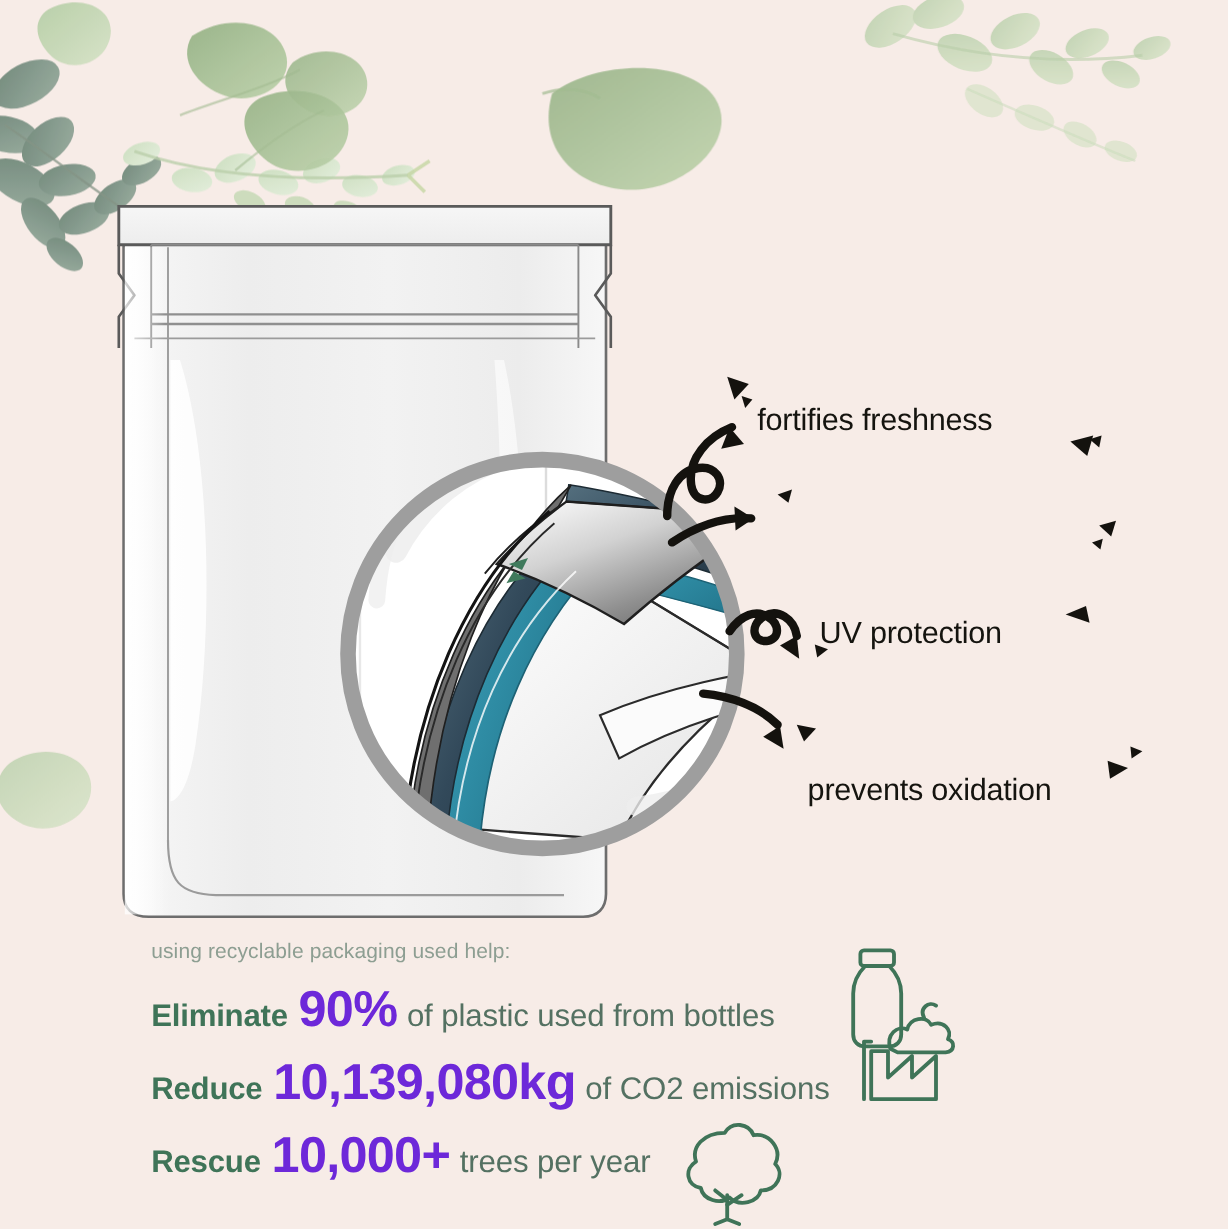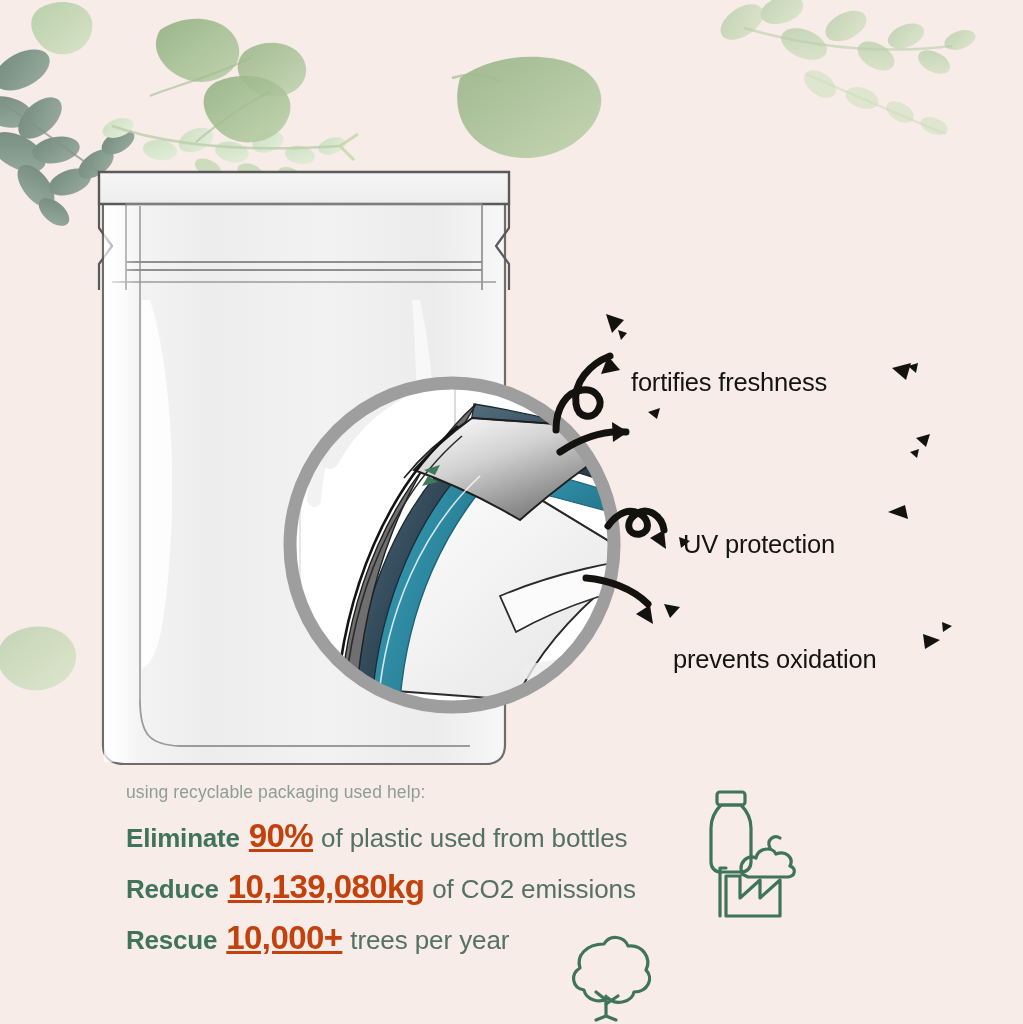--- a/index.html
+++ b/index.html
@@ -25,40 +25,40 @@
   #subtitle{
     font-size:20px;color:#8d9e92;font-weight:400;
     margin-top:6px;letter-spacing:0.2px;
   }
 
   
   .feature-label{
     position:absolute;font-size:25.5px;color:#15140f;
     white-space:nowrap;letter-spacing:-0.2px;
   }
-  #feat0{left:631px;top:336px;margin-top:32px;}
+  #feat0{left:631px;top:336px;}
   #feat1{left:666px;top:424px;}
-  #feat2{left:683px;top:530px;}
+  #feat2{left:683px;top:514px;}
   #feat3{left:673px;top:645px;}
 
   
   #stats{position:absolute;left:126px;top:782px;width:740px;}
   #stats-intro{
     font-size:17.5px;color:#8d9e92;letter-spacing:0.1px;margin-bottom:14px;
   }
   .stat-row{display:flex;align-items:baseline;margin-bottom:13px;white-space:nowrap;}
   .stat-row.indent-1{margin-left:0px;text-align:center;}
   .stat-row.indent-2{margin-left:0px;}
   .stat-row.indent-3{margin-left:0px;}
   .stat-verb{
     font-size:26px;font-weight:bold;color:#3f7458;letter-spacing:-0.2px;
   }
   .stat-value{
-    font-size:33px;font-weight:bold;color:#c2410c;
-    letter-spacing:-0.6px;margin-left:9px;text-decoration:underline;
+    font-size:42px;font-weight:bold;color:#6d28d9;
+    letter-spacing:-0.6px;margin-left:9px;
   }
   .stat-desc{
     font-size:26px;font-weight:400;color:#547162;
     letter-spacing:-0.1px;margin-left:8px;
   }
 </style>
 </head>
 <body>
 
 <div id="stage">

